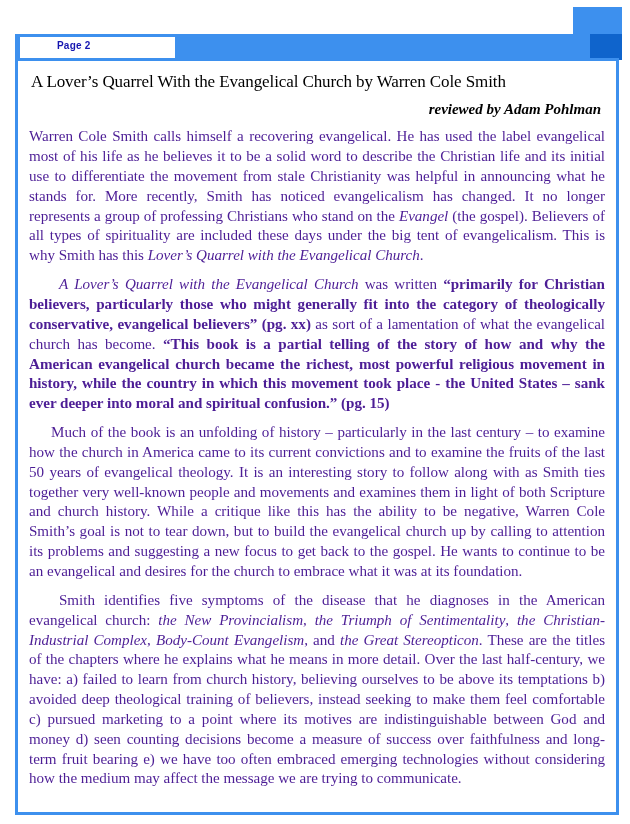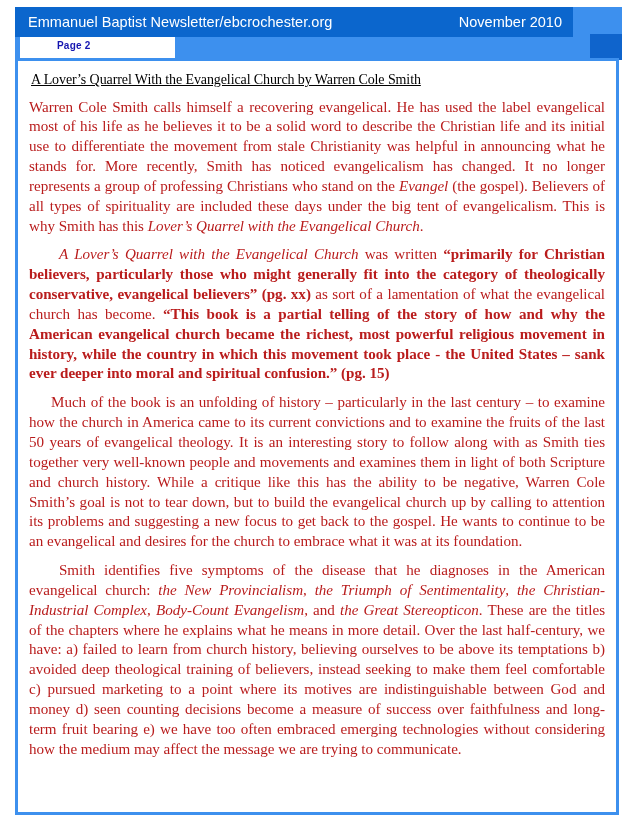--- a/index.html
+++ b/index.html
@@ -121,42 +121,41 @@
   }
   .content-inner {
     position: relative;
     padding: 7px 11px 0 11px;
     height: 100%;
   }
 
   
   .article-title {
     font-family: "Liberation Serif", serif;
-    font-size: 14px;
+    font-size: 17px;
     color: #000000;
-    text-decoration: underline;
     margin: 3px 0 0 2px;
     line-height: 1.25;
     letter-spacing: -0.1px;
   }
   .byline {
     font-family: "Liberation Serif", serif;
     font-size: 15px;
     font-weight: bold;
     font-style: italic;
     text-align: right;
     margin: 9px 4px 0 0;
     color: #000000;
   }
 
   .body-text {
     margin-top: 9px;
     font-size: 15.1px;
     line-height: 1.315;
-    color: #b91c1c;
+    color: #4c1d95;
     text-align: justify;
     letter-spacing: -0.02px;
   }
   .body-text p {
     margin: 0 0 9px 0;
   }
   .body-text p.indent {
     text-indent: 30px;
   }
   .body-text p.indent-sm {
@@ -171,36 +170,31 @@
 </head>
 <body>
 
 <div class="page">
 
   <div class="hdr-zone">
     <div class="hdr-lightband"></div>
     <div class="hdr-sq-topright"></div>
     <div class="hdr-sq-lowright"></div>
 
-    <div class="hdr-bar">
-      <div class="hdr-bar-inner">
-        <span class="hdr-title">Emmanuel Baptist Newsletter/ebcrochester.org</span>
-        <span class="hdr-date">November 2010</span>
-      </div>
-    </div>
 
     <div class="hdr-white-notch"></div>
     <div class="page-number">Page 2</div>
   </div>
 
   <div class="content-panel">
     <div class="content-inner">
 
       <div class="article-title">A Lover’s Quarrel With the Evangelical Church by Warren Cole Smith</div>
 
+      <div class="byline">reviewed by Adam Pohlman</div>
 
       <div class="body-text">
 
         <p><span>Warren Cole Smith calls himself a recovering evangelical.  He has used the label evangelical most of his life as he believes it to be a solid word to describe the Christian life and its initial use to differentiate the movement from stale Christianity was helpful in announcing what he stands for.  More recently, Smith has noticed evangelicalism has changed.  It no longer represents a group of professing Christians who stand on the </span><i>Evangel</i><span> (the gospel).  Believers of all types of spirituality are included these days under the big tent of evangelicalism.  This is why Smith has this </span><i>Lover’s Quarrel with the Evangelical Church</i><span>.</span></p>
 
         <p class="indent"><i>A Lover’s Quarrel with the Evangelical Church</i><span> was written </span><b>“primarily for Christian believers, particularly those who might generally fit into the category of theologically conservative, evangelical believers” (pg. xx)</b><span> as sort of a lamentation of what the evangelical church has become.  </span><b>“This book is a partial telling of the story of how and why the American evangelical church became the richest, most powerful religious movement in history, while the country in which this movement took place - the United States – sank ever deeper into moral and spiritual confusion.” (pg. 15)</b></p>
 
         <p class="indent-sm">Much of the book is an unfolding of history – particularly in the last century – to examine how the church in America came to its current convictions and to examine the fruits of the last 50 years of evangelical theology.  It is an interesting story to follow along with as Smith ties together very well-known people and movements and examines them in light of both Scripture and church history.  While a critique like this has the ability to be negative, Warren Cole Smith’s goal is not to tear down, but to build the evangelical church up by calling to attention its problems and suggesting a new focus to get back to the gospel.  He wants to continue to be an evangelical and desires for the church to embrace what it was at its foundation.</p>
 
         <p class="indent tight"><span>Smith identifies five symptoms of the disease that he diagnoses in the American evangelical church: </span><i>the New Provincialism</i><span>, </span><i>the Triumph of Sentimentality</i><span>, </span><i>the Christian-Industrial Complex</i><span>, </span><i>Body-Count Evangelism</i><span>, and </span><i>the Great Stereopticon</i><span>.  These are the titles of the chapters where he explains what he means in more detail.  Over the last half-century,  we have: a) failed to learn from church history, believing ourselves to be above its temptations b) avoided deep theological training of believers, instead seeking to make them feel comfortable c) pursued marketing to a point where its motives are indistinguishable between God and money d) seen counting decisions become a measure of success over faithfulness and long-term fruit bearing e) we have too often embraced emerging technologies without considering how the medium may affect the message we are trying to communicate.</span></p>

